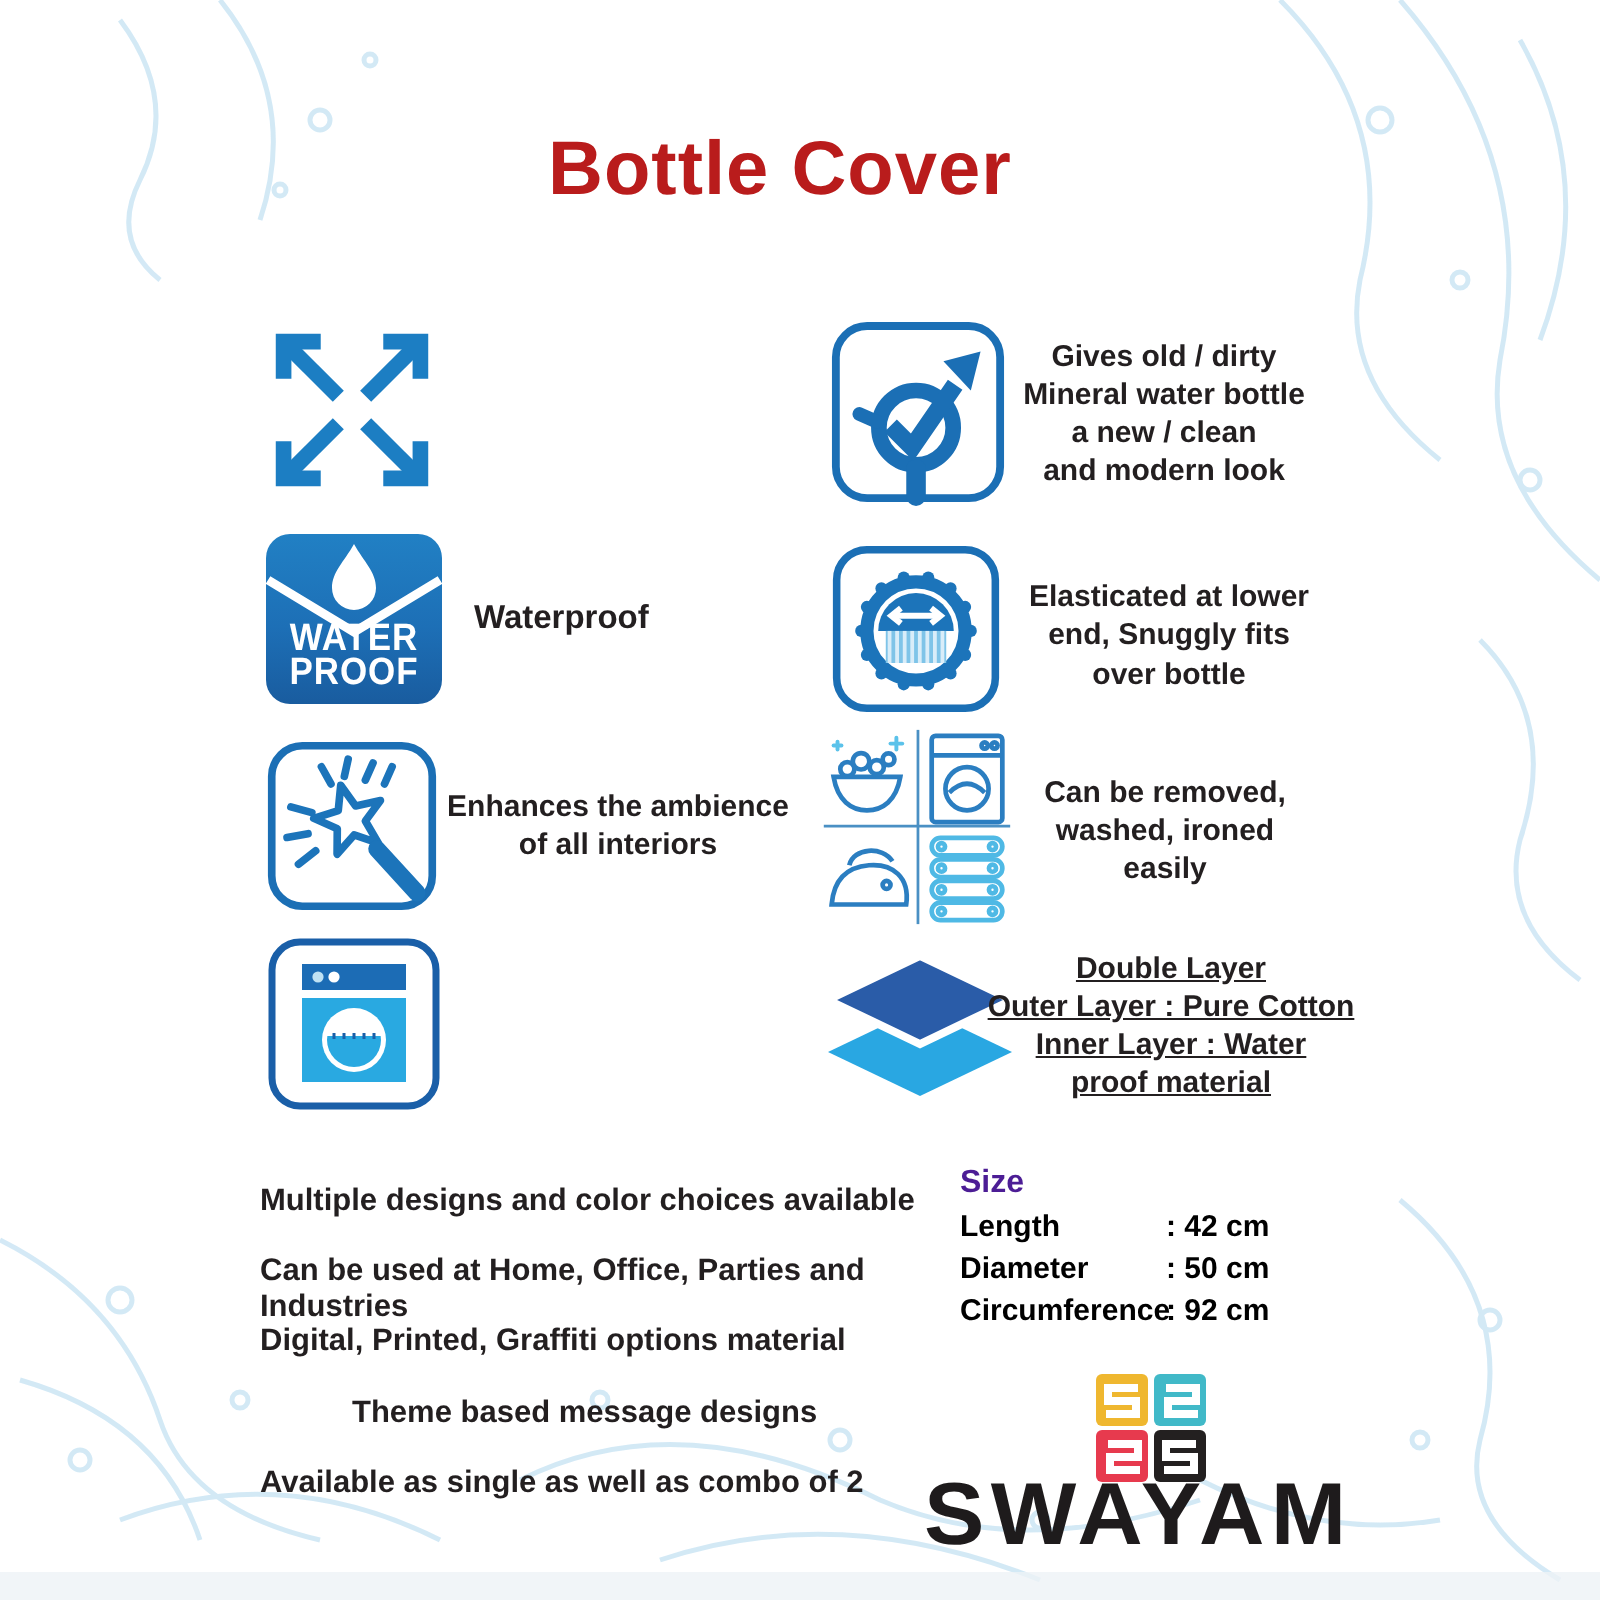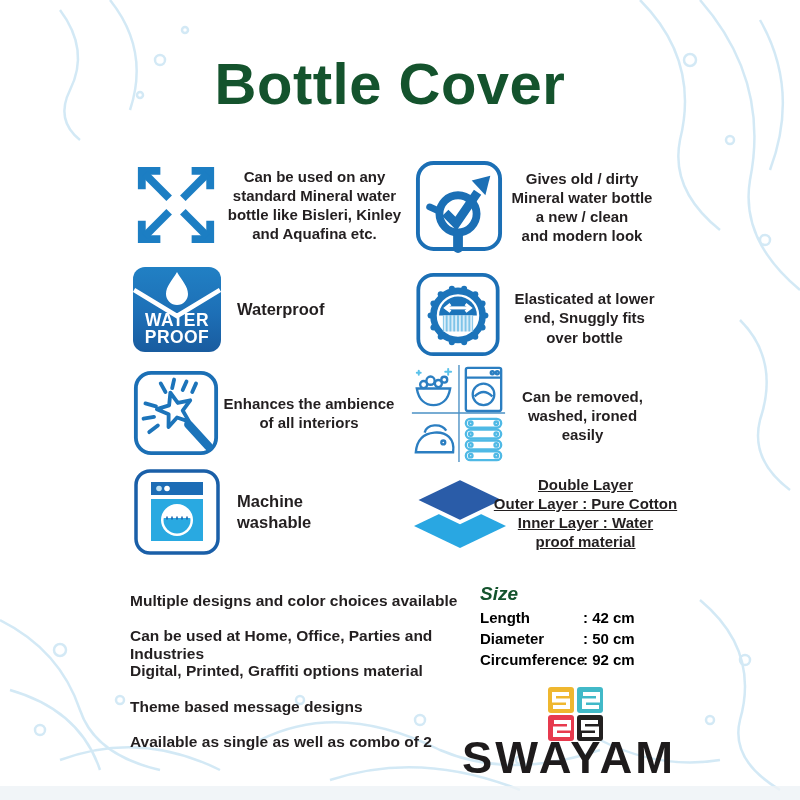--- a/index.html
+++ b/index.html
@@ -3,31 +3,31 @@
 <meta charset="utf-8">
 <style>
   html,body{margin:0;padding:0;}
   body{width:800px;height:800px;background:#ffffff;font-family:"Liberation Sans",sans-serif;color:#231f20;overflow:hidden;}
   .poster{position:relative;width:800px;height:800px;background:#ffffff;overflow:hidden;}
   .abs{position:absolute;}
   .pre{white-space:pre-line;}
   
   .title-wrap{left:140px;top:48px;width:500px;text-align:center;}
   .title-line1{font-size:29px;font-weight:600;color:#2fa9df;letter-spacing:.5px;}
-  .title-line2{font-size:58px;font-weight:600;color:#14532d;margin-top:2px;letter-spacing:.5px;}
+  .title-line2{font-size:38px;font-weight:600;color:#b91c1c;margin-top:16px;letter-spacing:.5px;}
   
   .ftext{font-size:15px;font-weight:600;line-height:1.28;color:#231f20;display:flex;align-items:center;justify-content:center;text-align:center;}
   .ftext-left{justify-content:flex-start;text-align:left;}
   
   .wp-badge{left:133px;top:267px;width:88px;height:85px;border-radius:12px;background:linear-gradient(180deg,#2180c4 0%,#1d6fb6 55%,#195c9f 100%);overflow:hidden;}
   .wp-text{position:absolute;left:0;right:0;top:44px;text-align:center;color:#fff;font-weight:700;font-size:19px;line-height:.92;letter-spacing:.5px;transform:scaleX(.92);}
   
   .bullet{position:absolute;left:130px;width:360px;font-size:15.5px;font-weight:600;color:#231f20;}
   
-  .size-head{font-size:19px;font-weight:700;color:#14532d;font-style:italic;}
+  .size-head{font-size:16px;font-weight:700;color:#4c1d95;}
   .size-row{display:flex;font-size:15px;font-weight:700;color:#000000;margin-top:4px;}
   .size-label{width:103px;}
   
   .brand-word{font-size:44px;font-weight:800;color:#1e1b1c;letter-spacing:3px;transform:scaleX(1.03);transform-origin:left;}
   .splash{pointer-events:none;}
 </style>
 </head>
 <body>
 
 <div class="poster">
@@ -74,24 +74,20 @@
       <polyline points="28,9 9,9 9,28"></polyline>
         <line x1="12" y1="12" x2="37" y2="37"></line>
       <polyline points="60,9 79,9 79,28"></polyline>
         <line x1="76" y1="12" x2="51" y2="37"></line>
       <polyline points="9,60 9,79 28,79"></polyline>
         <line x1="12" y1="76" x2="37" y2="51"></line>
       <polyline points="79,60 79,79 60,79"></polyline>
         <line x1="76" y1="76" x2="51" y2="51"></line>
     </g>
   </svg>
-  <div class="abs ftext pre" style="left:222px;top:162px;width:185px;height:86px;">Can be used on any
-standard Mineral water
-bottle like Bisleri, Kinley
-and Aquafina etc.</div>
 
   <div class="abs ftext ftext-left" style="left:237px;top:267px;height:85px;font-size:16.5px;">Waterproof</div>
   <div class="abs wp-badge">
     <svg width="88" height="85" viewBox="0 0 88 85" style="position:absolute;left:0;top:0;">
       <polyline points="1,23 44,49 87,23" stroke="#ffffff" stroke-width="4.5" fill="none"></polyline>
       <path d="M44,5 C39,14 33,19 33,27 a11,11 0 0 0 22,0 C55,19 49,14 44,5 Z" fill="#ffffff"></path>
     </svg>
     <div class="wp-text">
       <div>WATER</div>
       <div>PROOF</div>
@@ -127,22 +123,20 @@
       </clipPath>
     <rect x="29" y="50" width="30" height="17" fill="#29a9e1" clip-path="url(#doorclip)"></rect>
     <g stroke="#1a5fa8" stroke-width="1.5" clip-path="url(#doorclip)">
       <line x1="34" y1="48.5" x2="34" y2="51.5"></line>
         <line x1="39" y1="48.5" x2="39" y2="51.5"></line>
       <line x1="44" y1="48.5" x2="44" y2="51.5"></line>
         <line x1="49" y1="48.5" x2="49" y2="51.5"></line>
       <line x1="54" y1="48.5" x2="54" y2="51.5"></line>
     </g>
   </svg>
-  <div class="abs ftext ftext-left pre" style="left:237px;top:468px;height:88px;font-size:16.5px;">Machine
-washable</div>
 
   <svg class="abs" style="left:415px;top:160px;" width="88" height="93" viewBox="0 0 90 95">
     <rect x="3" y="3" width="84" height="88" rx="16" stroke="#1b6fb5" stroke-width="4" fill="none"></rect>
     <circle cx="44" cy="55" r="19" stroke="#1b6fb5" stroke-width="8" fill="none"></circle>
     <line x1="44" y1="76" x2="44" y2="90" stroke="#1b6fb5" stroke-width="10" stroke-linecap="round"></line>
     <polyline points="31,54 42,65 64,33" stroke="#1b6fb5" stroke-width="9" fill="none"></polyline>
     <polygon points="58,21 77,16 72,36" fill="#1b6fb5"></polygon>
     <line x1="15" y1="48" x2="24" y2="52" stroke="#1b6fb5" stroke-width="7" stroke-linecap="round"></line>
   </svg>
   <div class="abs ftext pre" style="left:502px;top:163px;width:160px;height:88px;">Gives old / dirty
@@ -244,21 +238,21 @@
     <polygon points="48,8 94,30 48,52 2,30" fill="#2a5ca8" stroke="#ffffff" stroke-width="4"></polygon>
   </svg>
   <div class="abs ftext pre" style="left:488px;top:468px;width:195px;height:90px;text-decoration:underline;">Double Layer
 Outer Layer :  Pure Cotton
 Inner Layer  :  Water
 proof material</div>
 
   <div class="bullet" style="top:627px;">Can be used at Home, Office, Parties and Industries</div>
   <div class="bullet" style="top:592px;">Multiple designs  and color choices available</div>
   <div class="bullet" style="top:662px;">Digital, Printed, Graffiti options material</div>
-  <div class="bullet" style="top:698px;">Theme based message designs</div>
+  <div class="bullet" style="top:698px;margin-left:46px;">Theme based message designs</div>
   <div class="bullet" style="top:733px;">Available as  single as well as  combo of 2</div>
 
   <div class="abs" style="left:480px;top:583px;width:210px;">
     <div class="size-head">Size</div>
     <div class="size-row">
       <span class="size-label">Length</span>
       <span>: 42 cm</span>
     </div>
     <div class="size-row">
       <span class="size-label">Diameter</span>

